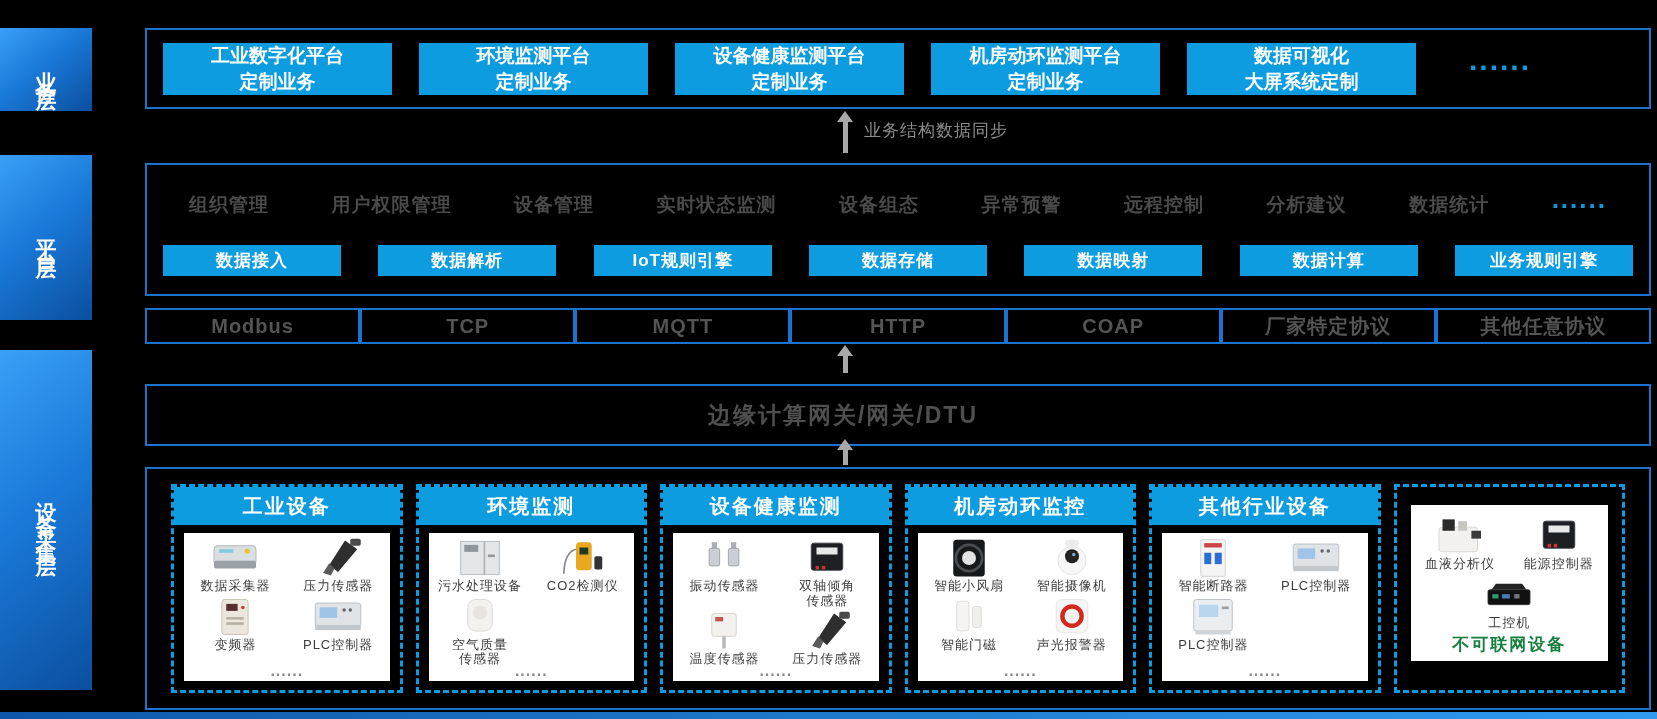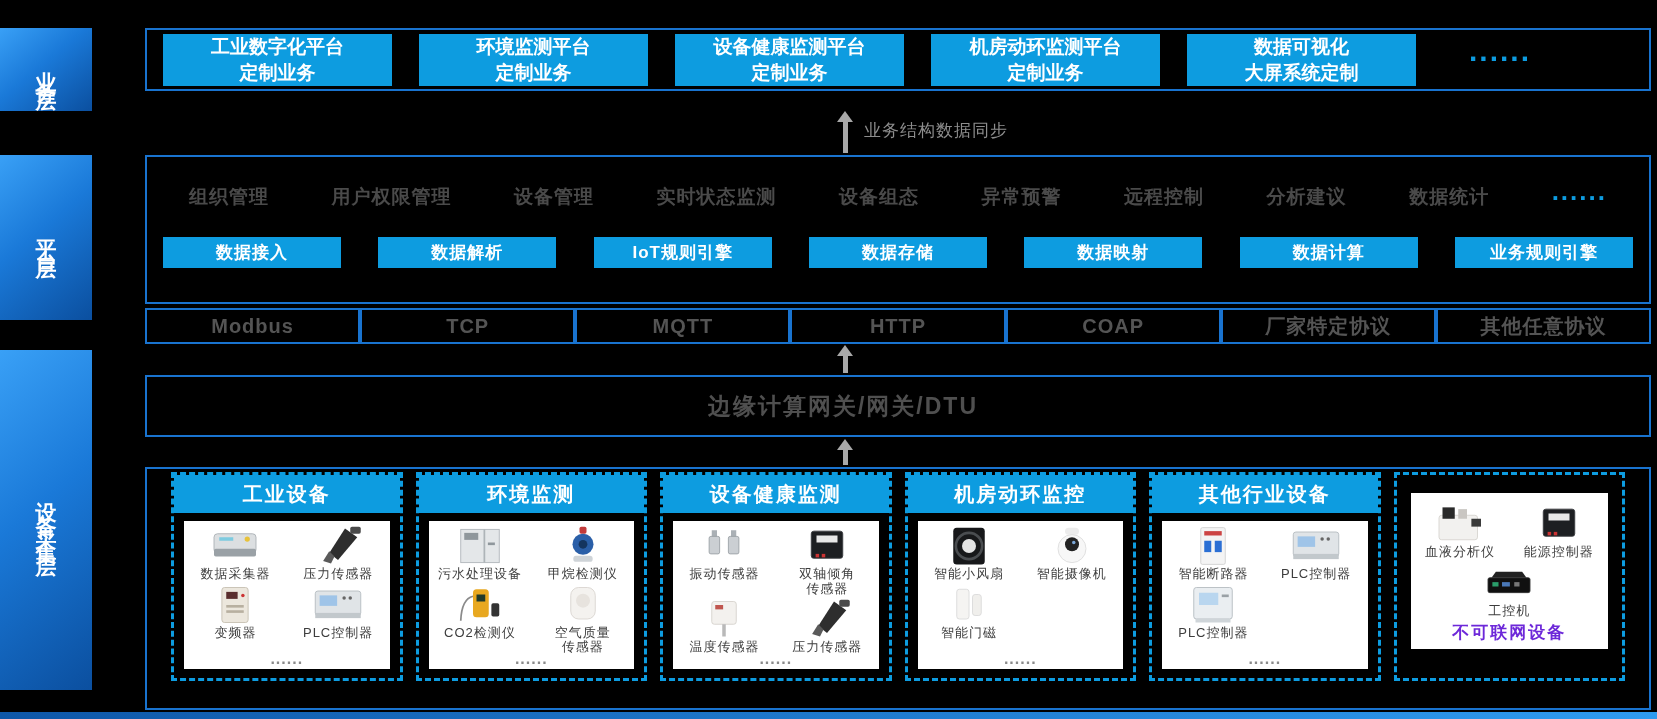--- a/index.html
+++ b/index.html
@@ -20,72 +20,72 @@
     display:flex;align-items:center;justify-content:center;
     writing-mode:vertical-rl;text-orientation:upright;letter-spacing:10px;
   }
   .sb-business{top:28px;height:83px;}
   .sb-platform{top:155px;height:165px;}
   .sb-device{top:350px;height:340px;letter-spacing:14px;}
 
   .container{position:absolute;left:145px;width:1506px;border:2px solid var(--border);box-sizing:border-box;background:transparent;}
 
   
-  .business-container{top:28px;height:63px;}
+  .business-container{top:28px;height:81px;}
   .biz-row{position:relative;display:flex;align-items:center;height:100%;padding-left:16px;gap:27px;}
   .biz-box{flex:0 0 229px;height:52px;background:var(--accent);color:#fff;font-weight:bold;font-size:19px;
     display:flex;align-items:center;justify-content:center;text-align:center;white-space:pre-line;line-height:1.32;}
   .dots{font-weight:900;color:var(--accent);letter-spacing:2px;font-size:30px;line-height:0;transform:translateY(-9px);}
   .biz-dots{margin-left:26px;}
 
   
   .arrow-up{position:absolute;left:837px;width:16px;}
   .arrow-up::before{content:"";display:block;margin:0 auto;width:0;height:0;
     border-left:8px solid transparent;border-right:8px solid transparent;border-bottom:11px solid var(--arrow);}
   .arrow-up::after{content:"";display:block;margin:0 auto;width:5px;background:var(--arrow);height:calc(100% - 11px);}
   .arrow1{top:111px;height:42px;}
   .arrow2{top:345px;height:28px;}
   .arrow3{top:439px;height:26px;}
   .arrow-label{position:absolute;left:864px;top:119px;color:#8d8d8d;font-weight:normal;font-size:17px;letter-spacing:1px;}
 
   
-  .platform-container{top:155px;height:149px;padding:18px 0 0;}
+  .platform-container{top:163px;height:133px;padding:18px 0 0;}
   .func-row{display:flex;align-items:center;justify-content:space-between;height:44px;padding:0 42px;}
   .func-item{color:var(--graytext);font-weight:bold;font-size:19px;letter-spacing:1px;white-space:nowrap;}
   .func-dots{transform:translateY(-6px);font-size:26px;}
   .module-row{display:flex;align-items:center;justify-content:space-between;margin-top:18px;padding:0 16px;}
   .module-box{flex:0 0 178px;height:31px;background:var(--accent);color:#fff;font-weight:bold;font-size:17px;
     display:flex;align-items:center;justify-content:center;letter-spacing:1px;}
 
   
   .proto-row{position:absolute;left:145px;top:308px;width:1506px;height:36px;display:flex;}
   .proto-box{flex:1;border:2px solid var(--border);box-sizing:border-box;color:#545454;font-weight:600;font-size:20px;
     display:flex;align-items:center;justify-content:center;letter-spacing:1px;}
 
   
-  .gateway-container{top:375px;height:62px;display:flex;align-items:center;justify-content:center;}
+  .gateway-container{top:384px;height:62px;display:flex;align-items:center;justify-content:center;}
   .gateway-text{color:#4f4f4f;font-weight:bold;font-size:23px;letter-spacing:2px;transform:translateX(-55px);}
 
   
   .device-container{top:467px;height:243px;}
-  .cards-row{display:flex;height:100%;padding:3px 24px 0;gap:13px;box-sizing:border-box;}
+  .cards-row{display:flex;height:100%;padding:15px 24px 0;gap:13px;box-sizing:border-box;}
   .dev-card{position:relative;flex:1;height:209px;border:3px dashed var(--accent);box-sizing:border-box;}
   .dev-head{height:38px;background:var(--accent);color:#fff;font-weight:bold;font-size:20px;letter-spacing:2px;
     display:flex;align-items:center;justify-content:center;}
   .dev-panel{position:relative;background:#fff;margin:8px 10px 0;height:148px;overflow:hidden;}
   .dev-grid{display:grid;grid-template-columns:1fr 1fr;row-gap:2px;padding-top:4px;}
   .dev-item{display:flex;flex-direction:column;align-items:center;}
   .dev-item.wide{grid-column:1 / -1;}
   .dev-img{height:42px;display:flex;align-items:center;justify-content:center;}
   .dev-label{font-size:13px;color:#3d3d3d;text-align:center;letter-spacing:1px;line-height:1.12;white-space:pre-line;}
   .dev-dots{position:absolute;bottom:2px;left:0;right:0;text-align:center;color:#8a8a8a;font-weight:900;
     font-size:16px;letter-spacing:1px;line-height:1;}
   .offline-card{}
   .offline-panel{margin:18px 14px 0;height:150px;padding-top:6px;}
-  .offline-caption{text-align:center;font-weight:800;color:#6d28d9;font-size:17px;letter-spacing:2px;margin-top:3px;}
+  .offline-caption{text-align:center;font-weight:800;color:#15803d;font-size:17px;letter-spacing:2px;margin-top:3px;}
 
   .bottom-bar{position:absolute;left:0;top:712px;width:1657px;height:7px;
     background:linear-gradient(90deg,#0e57a8 0%,#2f9bf0 100%);}
 </style>
 </head>
 <body>
 
 <div class="canvas">
 
   <div class="sidebar-box sb-business">业务层</div>
@@ -219,31 +219,20 @@
                     <rect x="14" y="9" width="16" height="8" fill="#8f979c"></rect>
                     <line x1="37" y1="5" x2="37" y2="43" stroke="#aeb4b8" stroke-width="2"></line>
                     <rect x="41" y="20" width="8" height="3" fill="#8f979c"></rect>
                   </svg>
                 </div>
                 <div class="dev-label">污水处理设备</div>
               </div>
               <div class="dev-item">
                 <div class="dev-img">
                   <svg viewBox="0 0 64 48" width="64" height="42" xmlns="http://www.w3.org/2000/svg">
-                    <rect x="28" y="2" width="8" height="8" rx="2" fill="#c23b3b"></rect>
-                    <circle cx="32" cy="22" r="12" fill="#2a5fa8"></circle>
-                    <circle cx="32" cy="22" r="5" fill="#14355f"></circle>
-                    <rect x="21" y="35" width="22" height="7" rx="3" fill="#cfd4d8"></rect>
-                  </svg>
-                </div>
-                <div class="dev-label">甲烷检测仪</div>
-              </div>
-              <div class="dev-item">
-                <div class="dev-img">
-                  <svg viewBox="0 0 64 48" width="64" height="42" xmlns="http://www.w3.org/2000/svg">
                     <path d="M24 14q-13 3-14 28" stroke="#8a8a8a" fill="none" stroke-width="2"></path>
                     <rect x="24" y="6" width="18" height="32" rx="4" fill="#e8a820"></rect>
                     <rect x="28" y="12" width="10" height="8" fill="#203a2a"></rect>
                     <rect x="45" y="22" width="9" height="15" rx="2" fill="#333"></rect>
                   </svg>
                 </div>
                 <div class="dev-label">CO2检测仪</div>
               </div>
               <div class="dev-item">
                 <div class="dev-img">
@@ -336,20 +325,29 @@
                 <div class="dev-label">智能摄像机</div>
               </div>
               <div class="dev-item">
                 <div class="dev-img">
                   <svg viewBox="0 0 64 48" width="64" height="42" xmlns="http://www.w3.org/2000/svg">
                     <rect x="18" y="6" width="14" height="34" rx="3" fill="#f5f4f2" stroke="#d9d9d9"></rect>
                     <rect x="36" y="12" width="10" height="24" rx="3" fill="#f0efec" stroke="#d9d9d9"></rect>
                   </svg>
                 </div>
                 <div class="dev-label">智能门磁</div>
+              </div>
+              <div class="dev-item">
+                <div class="dev-img">
+                  <svg viewBox="0 0 64 48" width="64" height="42" xmlns="http://www.w3.org/2000/svg">
+                    <rect x="14" y="4" width="36" height="38" rx="7" fill="#f6f6f6" stroke="#e2e2e2"></rect>
+                    <circle cx="32" cy="23" r="11" fill="none" stroke="#d42a1e" stroke-width="5"></circle>
+                  </svg>
+                </div>
+                <div class="dev-label">声光报警器</div>
               </div>
             </div>
             <div class="dev-dots">......</div>
           </div>
         </div>
         <div class="dev-card">
           <div class="dev-head">其他行业设备</div>
           <div class="dev-panel">
             <div class="dev-grid">
               <div class="dev-item">

